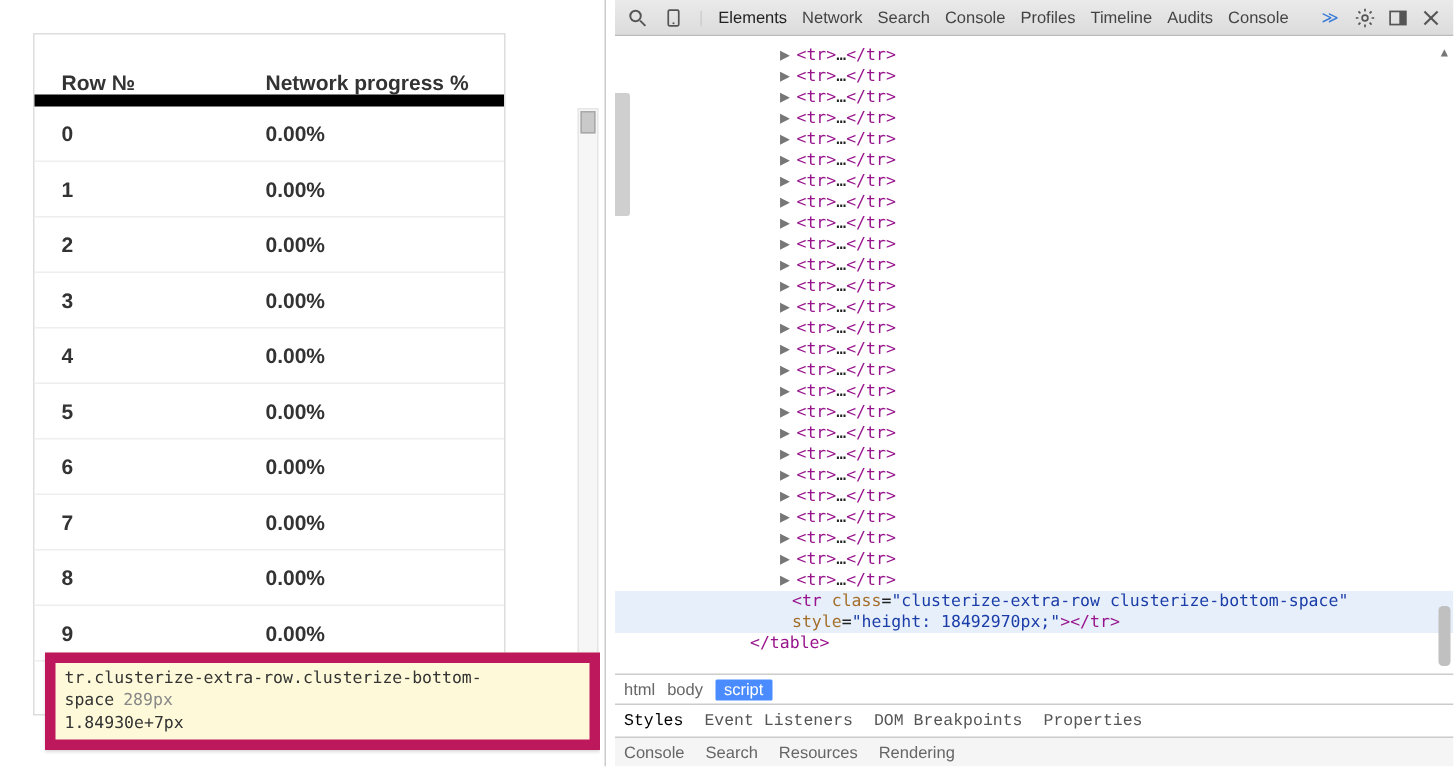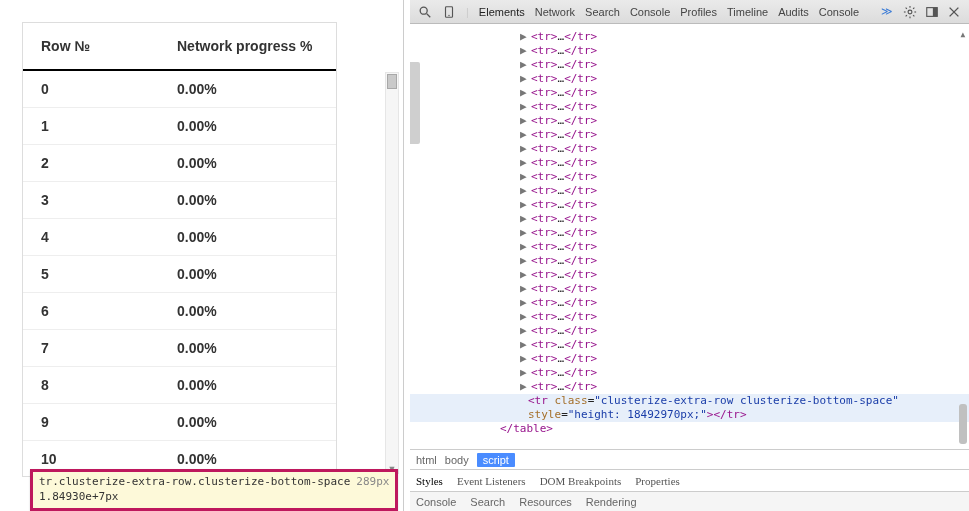--- a/index.html
+++ b/index.html
@@ -3,34 +3,34 @@
 <meta charset="utf-8">
 <style>
 *{box-sizing:border-box;margin:0;padding:0}
 body{font-family:Arial,Helvetica,sans-serif;font-size:12px;color:#333;overflow:hidden;width:969px;height:511px;position:relative;background:#fff}
 .app{display:flex;width:969px;height:511px}
 .left-pane{width:400px;height:511px;position:relative;background:#fff}
 .divider{width:10px;height:511px;background:#fff;position:relative}
 .divider::before{content:"";position:absolute;left:3px;top:0;width:1px;height:100%;background:#ccc}
 .right-pane{flex:1;height:511px;background:#fff;display:flex;flex-direction:column;font-family:Menlo,Consolas,monospace}
 .demo{position:absolute;left:22px;top:22px;width:315px;height:455px;border:1px solid #ddd;background:#fff}
-.table-header{display:flex;height:48px;align-items:center;border-bottom:2px solid #000000;font-weight:bold;font-size:14px}
+.table-header{display:flex;height:48px;align-items:flex-end;border-bottom:8px solid #000000;font-weight:bold;font-size:14px}
 .col1{width:150px;padding-left:18px}
 .col2{flex:1;padding-left:4px}
 .table-body{height:404px;overflow:hidden;position:relative}
 .row{display:flex;height:37px;align-items:center;border-bottom:1px solid #eee;font-size:14px}
 .row .col1{font-weight:bold}
 .row .col2{font-weight:bold}
 .scroll-track{position:absolute;right:1px;top:72px;width:14px;height:402px;background:#f6f6f6;border:1px solid #e6e6e6}
 .scroll-thumb{position:absolute;top:1px;left:1px;width:10px;height:15px;background:#c9c9c9;border:1px solid #a8a8a8}
 .scroll-arrow{position:absolute;left:1px;width:10px;height:10px;display:flex;align-items:center;justify-content:center;color:#888;font-size:9px}
 .scroll-arrow.up{top:-1px}
 .scroll-arrow.down{bottom:-1px}
 .left-scroll{position:absolute;right:-20px;top:62px;width:14px;height:82px;background:#cfcfcf;border-radius:2px}
-.tooltip{position:absolute;left:30px;bottom:0;background:#fdf9d9;border:3px solid #be185d;padding:3px 6px;font-family:Menlo,Consolas,monospace;font-size:11px;line-height:1.35;box-shadow:0 1px 2px rgba(0,0,0,.15);color:#333}
+.tooltip{position:absolute;left:30px;bottom:11px;background:#fdf9d9;border:7px solid #be185d;padding:3px 6px;font-family:Menlo,Consolas,monospace;font-size:11px;line-height:1.35;box-shadow:0 1px 2px rgba(0,0,0,.15);color:#333}
 .tooltip .dim{color:#888;margin-left:6px}
 .dt-toolbar{height:24px;background:linear-gradient(#eaeaea,#dcdcdc);border-bottom:1px solid #bbb;display:flex;align-items:center;gap:10px;padding:0 8px;font-family:"Lucida Grande",Arial,sans-serif;font-size:11px;color:#444}
 .dt-toolbar .tab{cursor:default}
 .dt-toolbar .tab.active{text-decoration:none;color:#222}
 .dt-toolbar .ico{width:14px;height:14px;display:inline-block;color:#555}
 .dt-right{margin-left:auto;display:flex;gap:8px;align-items:center}
 .dom-tree{flex:1;overflow:hidden;position:relative;padding:6px 0 6px 0;font-size:11px;line-height:14px}
 .tree-scroll{position:absolute;right:2px;top:4px;width:8px;height:440px}
 .tree-scroll .up-ar,.tree-scroll .dn-ar{position:absolute;left:0;width:8px;height:8px;color:#777;font-size:8px;text-align:center}
 .tree-scroll .up-ar{top:0}
@@ -39,21 +39,21 @@
 .tr-line .arw{color:#777;margin-right:3px;display:inline-block;width:8px}
 .tag{color:#97148c}
 .attr-n{color:#a46f2a}
 .attr-v{color:#1a3da8}
 .txt{color:#222}
 .hl{background:#e7effa}
 .closing{padding-left:100px}
 .closing2{padding-left:90px}
 .crumbs{height:20px;border-top:1px solid #ccc;display:flex;align-items:center;font-family:"Lucida Grande",Arial,sans-serif;font-size:11px;color:#666;padding-left:6px;gap:8px}
 .crumbs .sel{background:#4a8cff;color:#fff;padding:1px 6px;border-radius:1px}
-.subtabs{height:22px;border-top:1px solid #ccc;display:flex;align-items:center;font-family:Liberation Serif, serif;font-size:11px;color:#555;padding-left:6px;gap:14px}
+.subtabs{height:22px;border-top:1px solid #ccc;display:flex;align-items:center;font-family:Liberation Mono, monospace;font-size:11px;color:#555;padding-left:6px;gap:14px}
 .subtabs .act{color:#000}
 .drawer{height:20px;border-top:1px solid #ccc;display:flex;align-items:center;font-family:"Lucida Grande",Arial,sans-serif;font-size:11px;color:#666;padding-left:6px;gap:14px;background:#f5f5f5}
 svg{display:block}
 </style>
 </head>
 <body>
 
 <div class="app">
   <div class="left-pane">
     <div class="demo">

